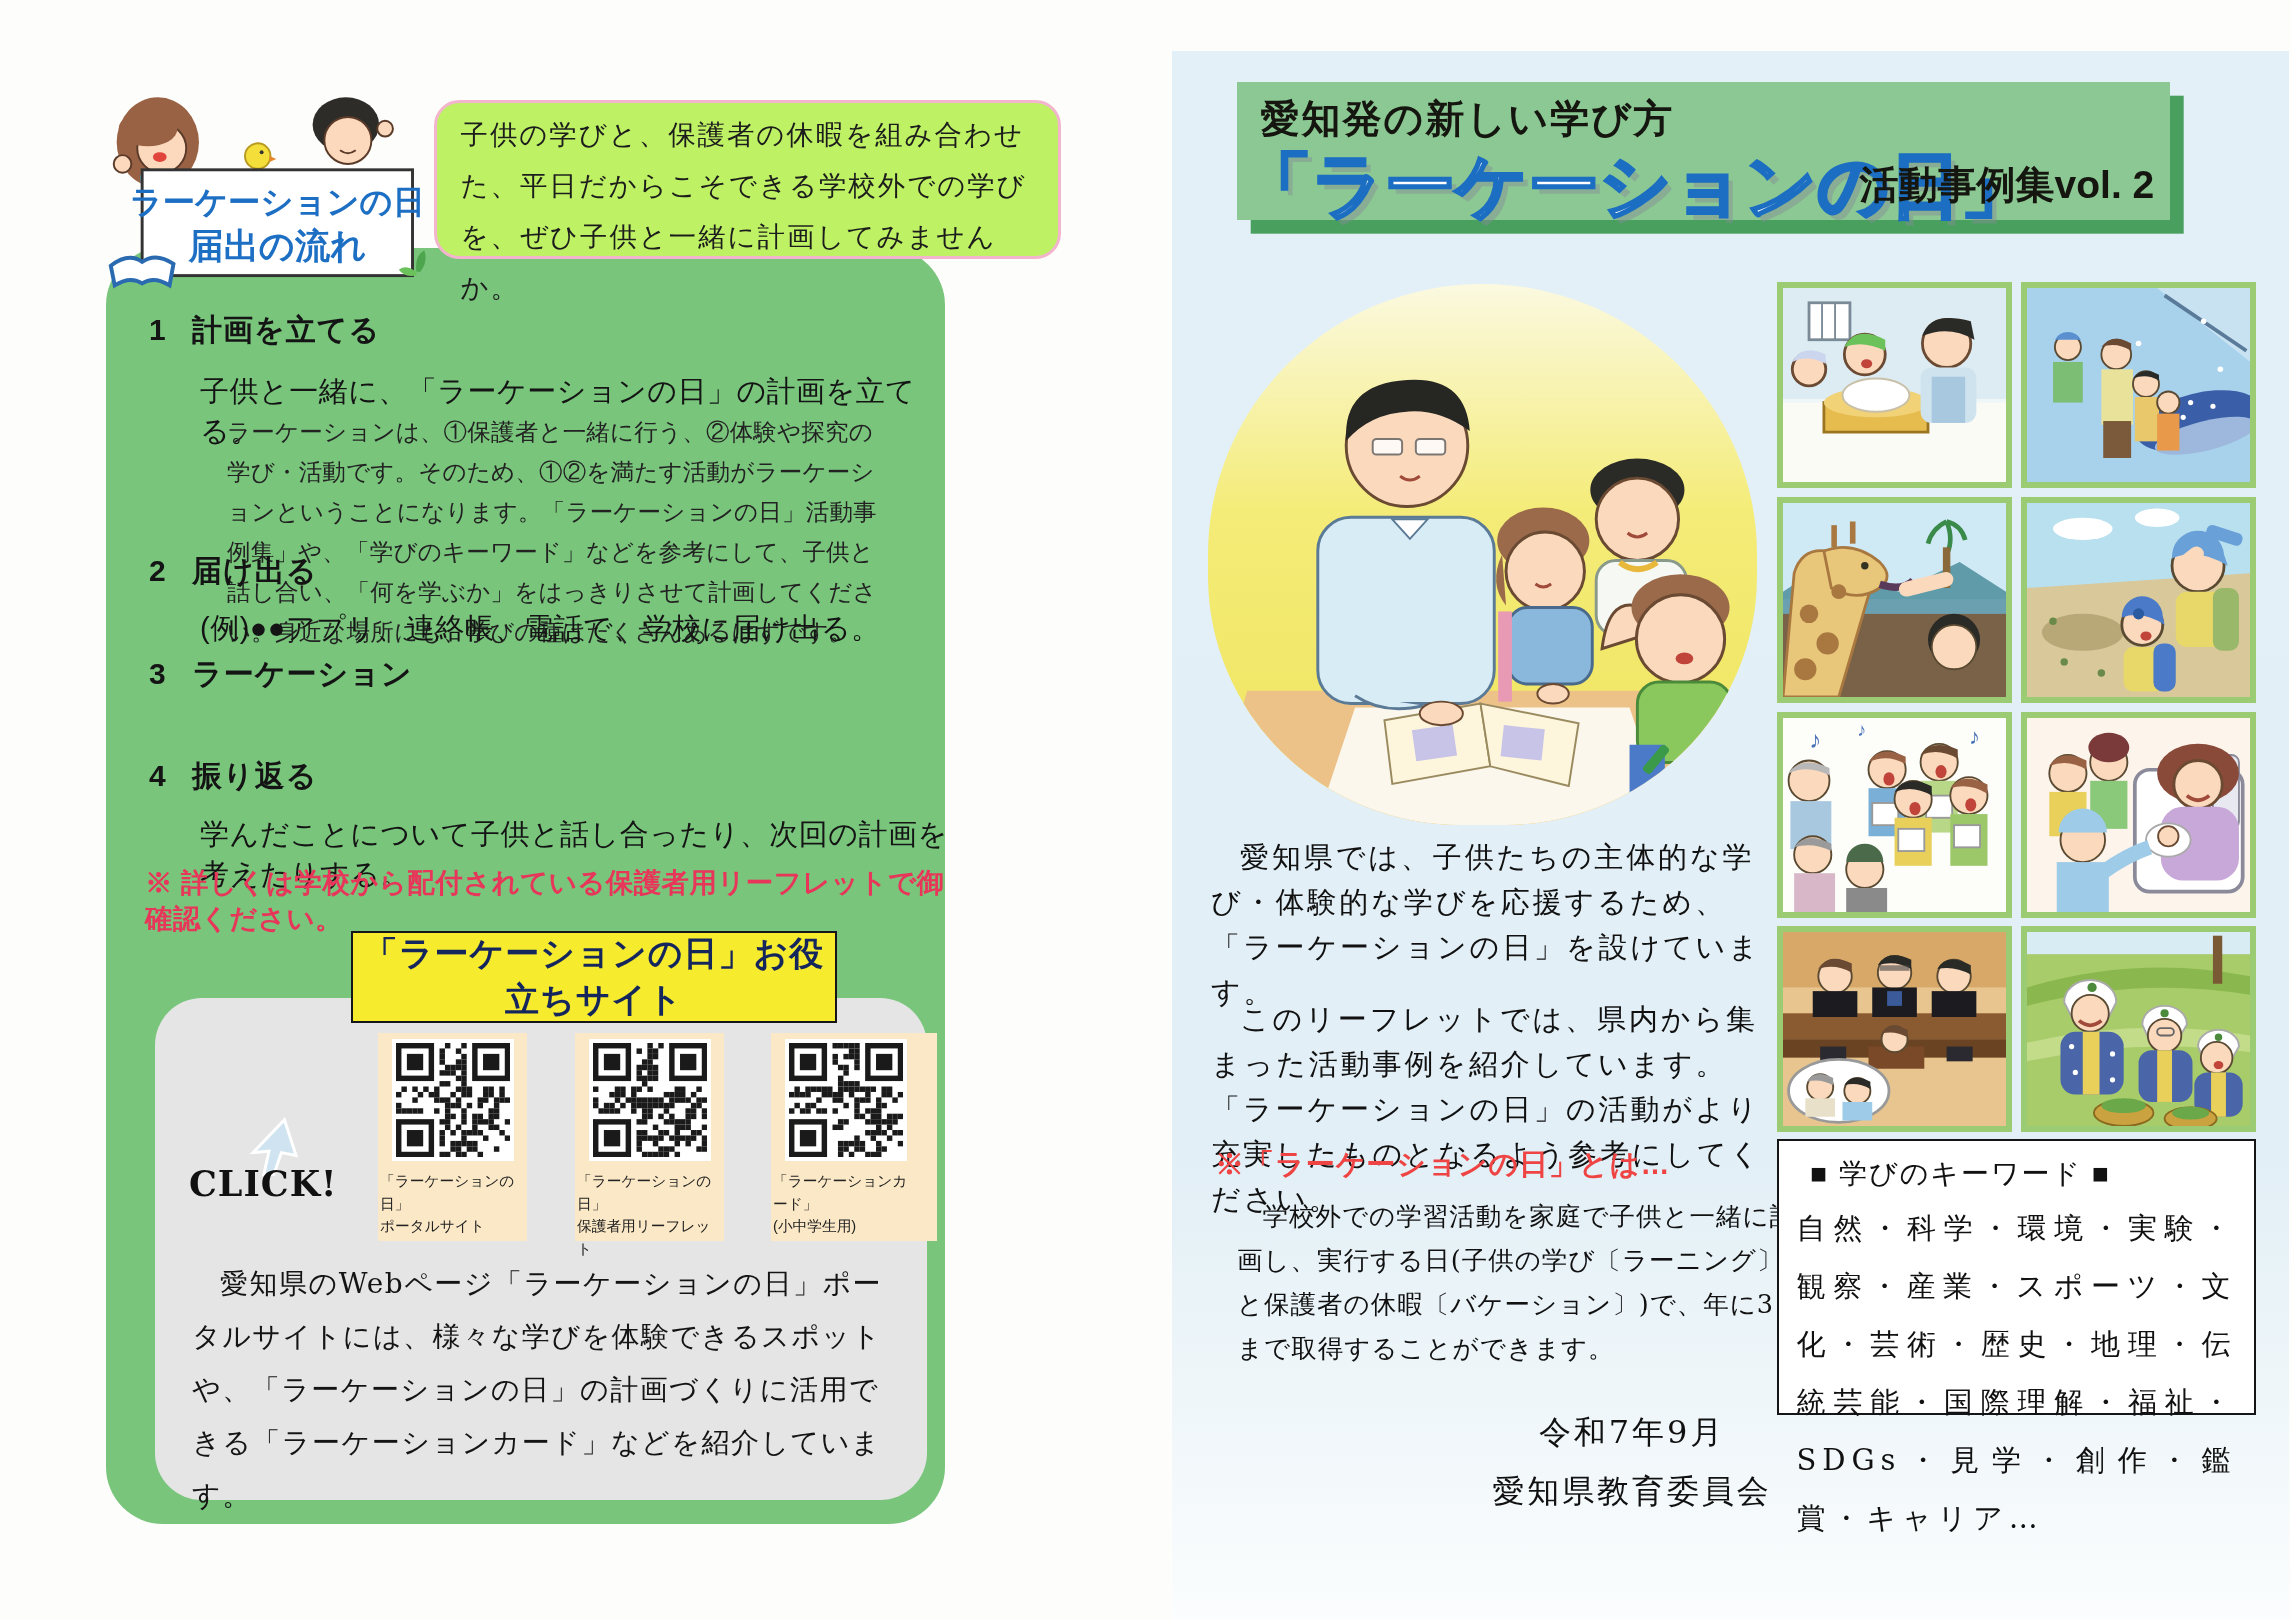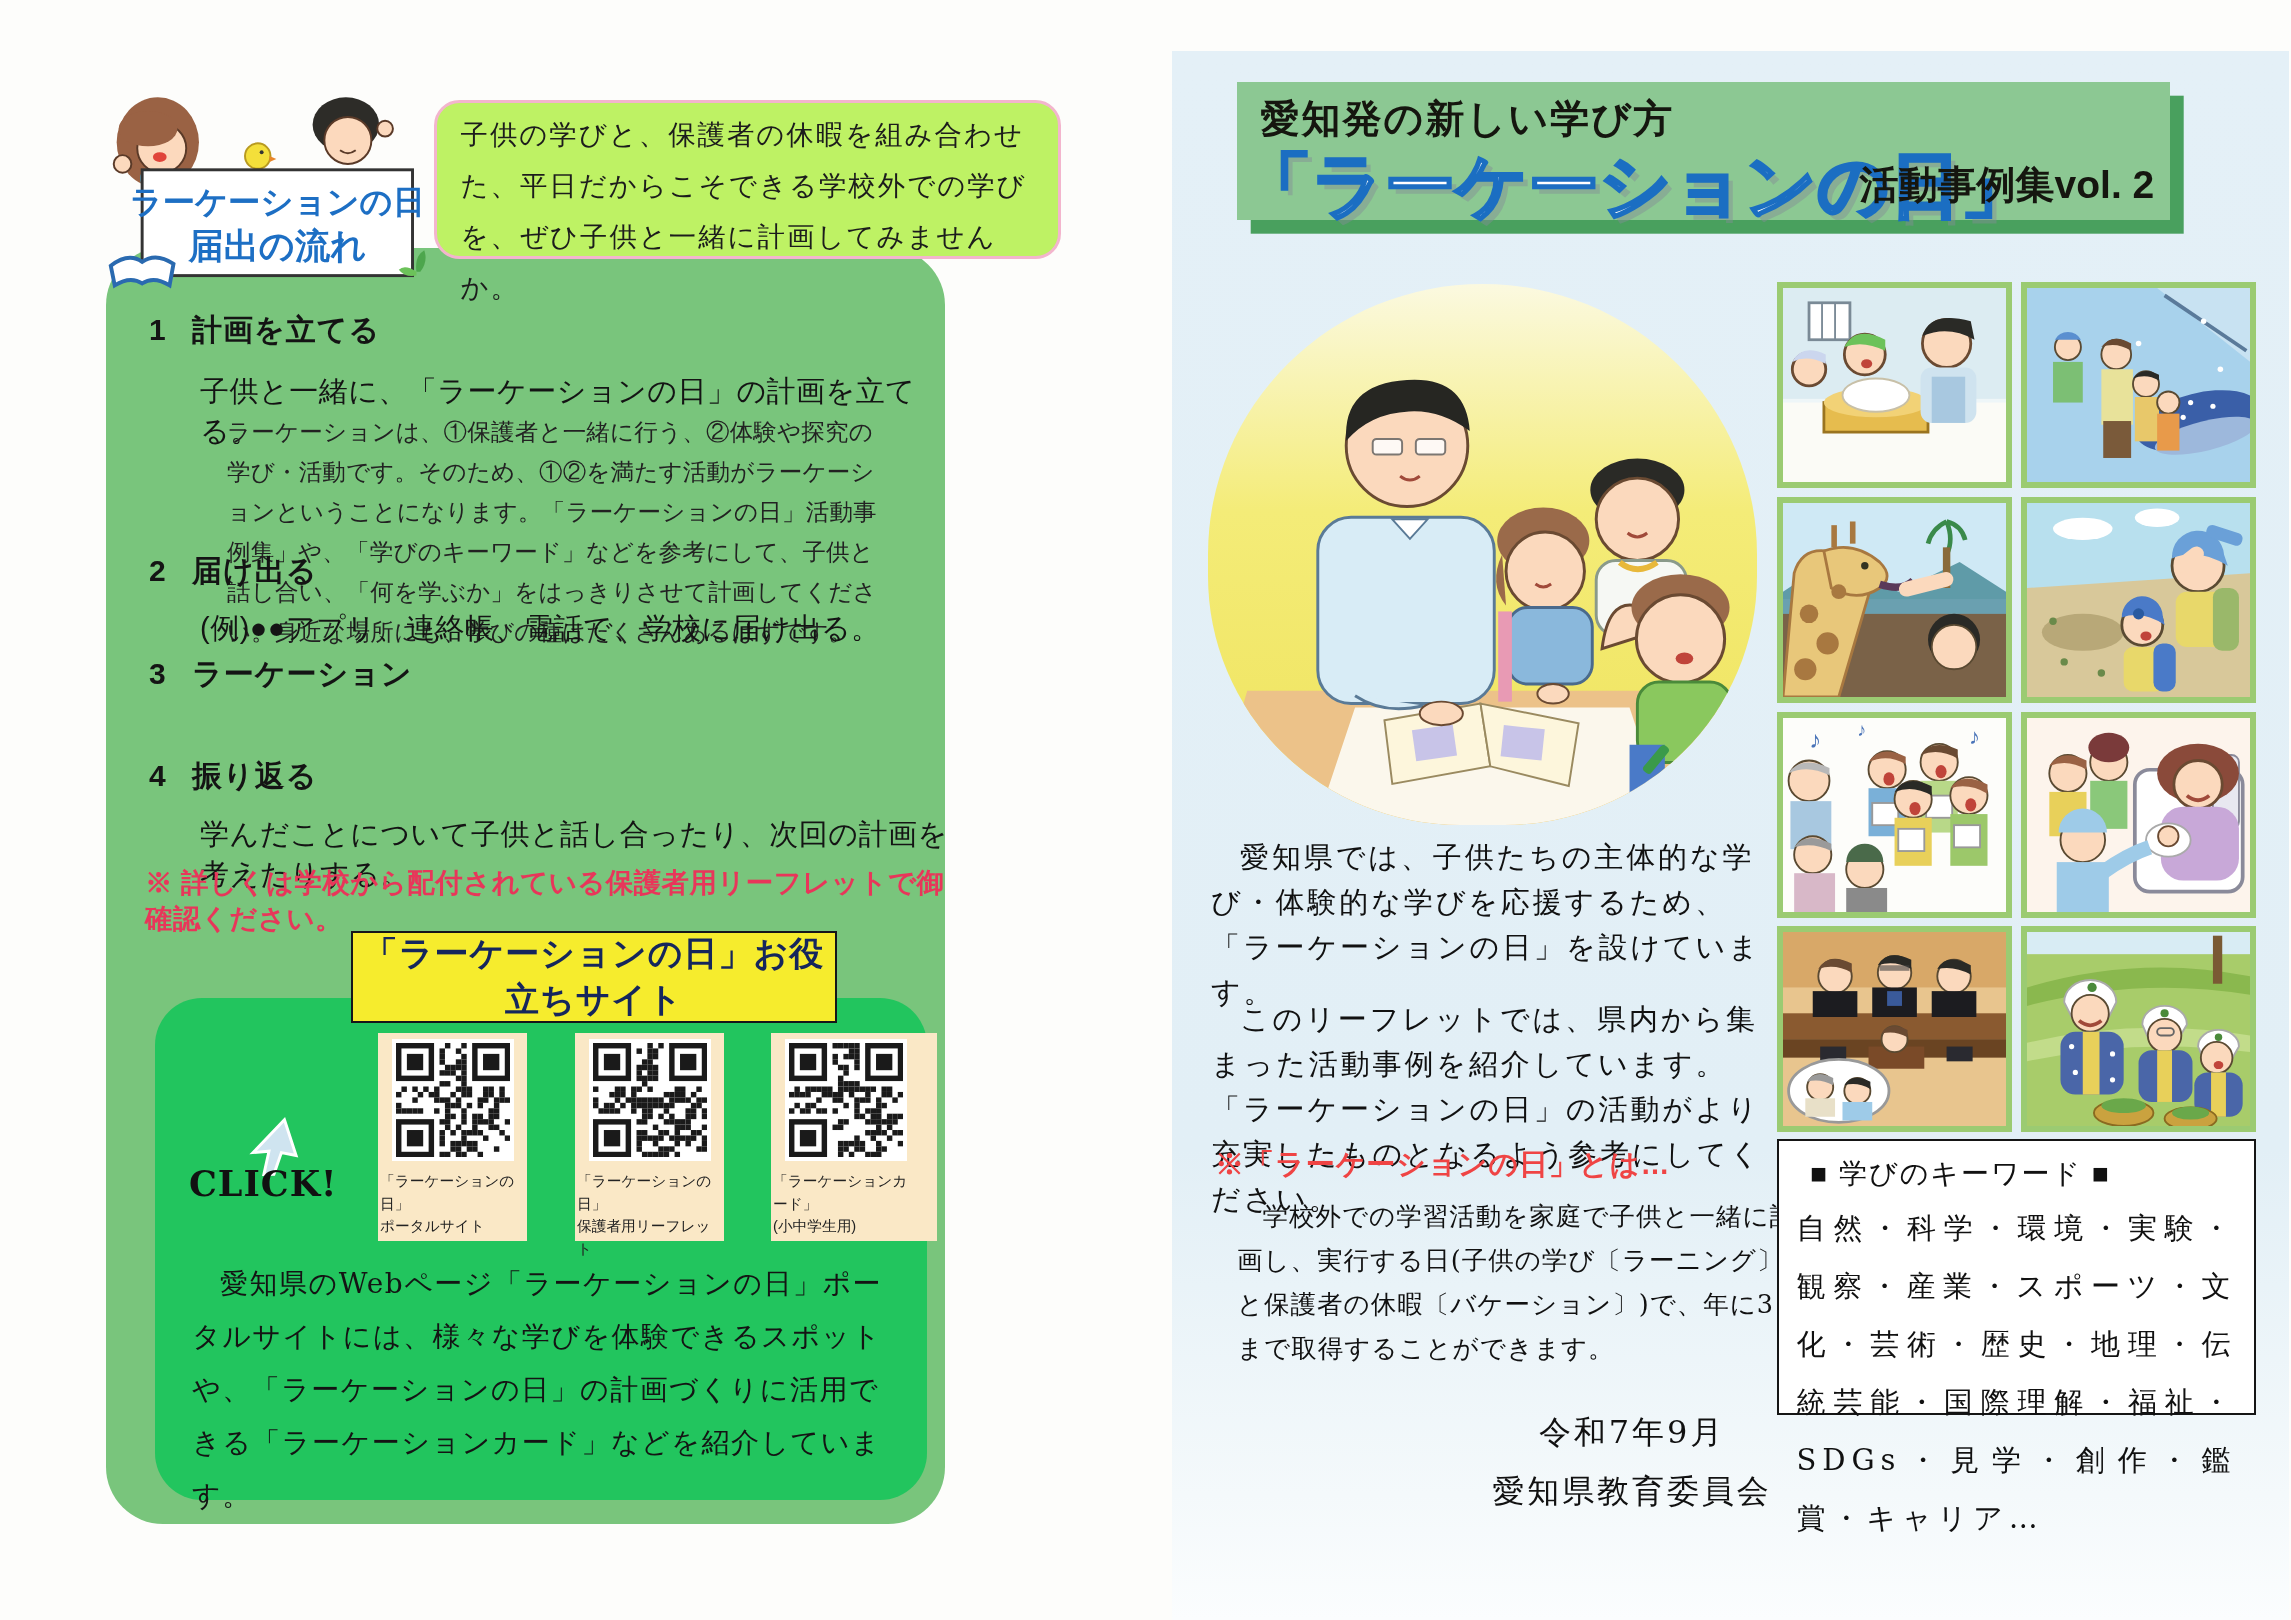--- a/index.html
+++ b/index.html
@@ -15,21 +15,21 @@
                border-radius:57px;}
   .step-title{font-size:30px;font-weight:700;color:#141414;letter-spacing:1px;}
   .step-num{display:inline-block;width:43px;}
   .step-body{font-size:29px;color:#141414;letter-spacing:0.5px;}
   .step-note{font-size:23.5px;line-height:40px;color:#222;width:659px;letter-spacing:0.2px;}
   .red-note{font-size:27.4px;font-weight:700;color:#e8365a;letter-spacing:0.5px;}
   .yellow-title{left:351px;top:931px;width:482px;height:88px;background:#f6ec2d;
                 border:2.9px solid #16161a;z-index:6;display:flex;align-items:center;
                 justify-content:center;font-size:34px;font-weight:700;color:#15265c;
                 letter-spacing:1px;text-align:center;}
-  .cream-box{left:155px;top:998px;width:772px;height:502px;background:#22c55e;
+  .cream-box{left:155px;top:998px;width:772px;height:502px;background:#e5e5e5;
              border-radius:47px;z-index:4;}
   .qr-patch{position:absolute;top:35px;width:149px;height:208px;background:#fae8c6;}
   .qr-canvas{position:absolute;left:13.7px;top:5.9px;width:122px;height:122px;background:#fff;
              padding:3.9px;box-sizing:border-box;}
   .qr-canvas svg{width:100%;height:100%;display:block;}
   .qr-label{position:absolute;left:2px;top:137px;width:147px;font-size:14.7px;line-height:22.5px;
             color:#222;}
   .click-label{font-family:"DejaVu Serif",serif;font-size:35px;font-weight:700;
                letter-spacing:1px;color:#111;}
   .footer-text{font-family:"DejaVu Serif",serif;font-size:28px;line-height:53px;

